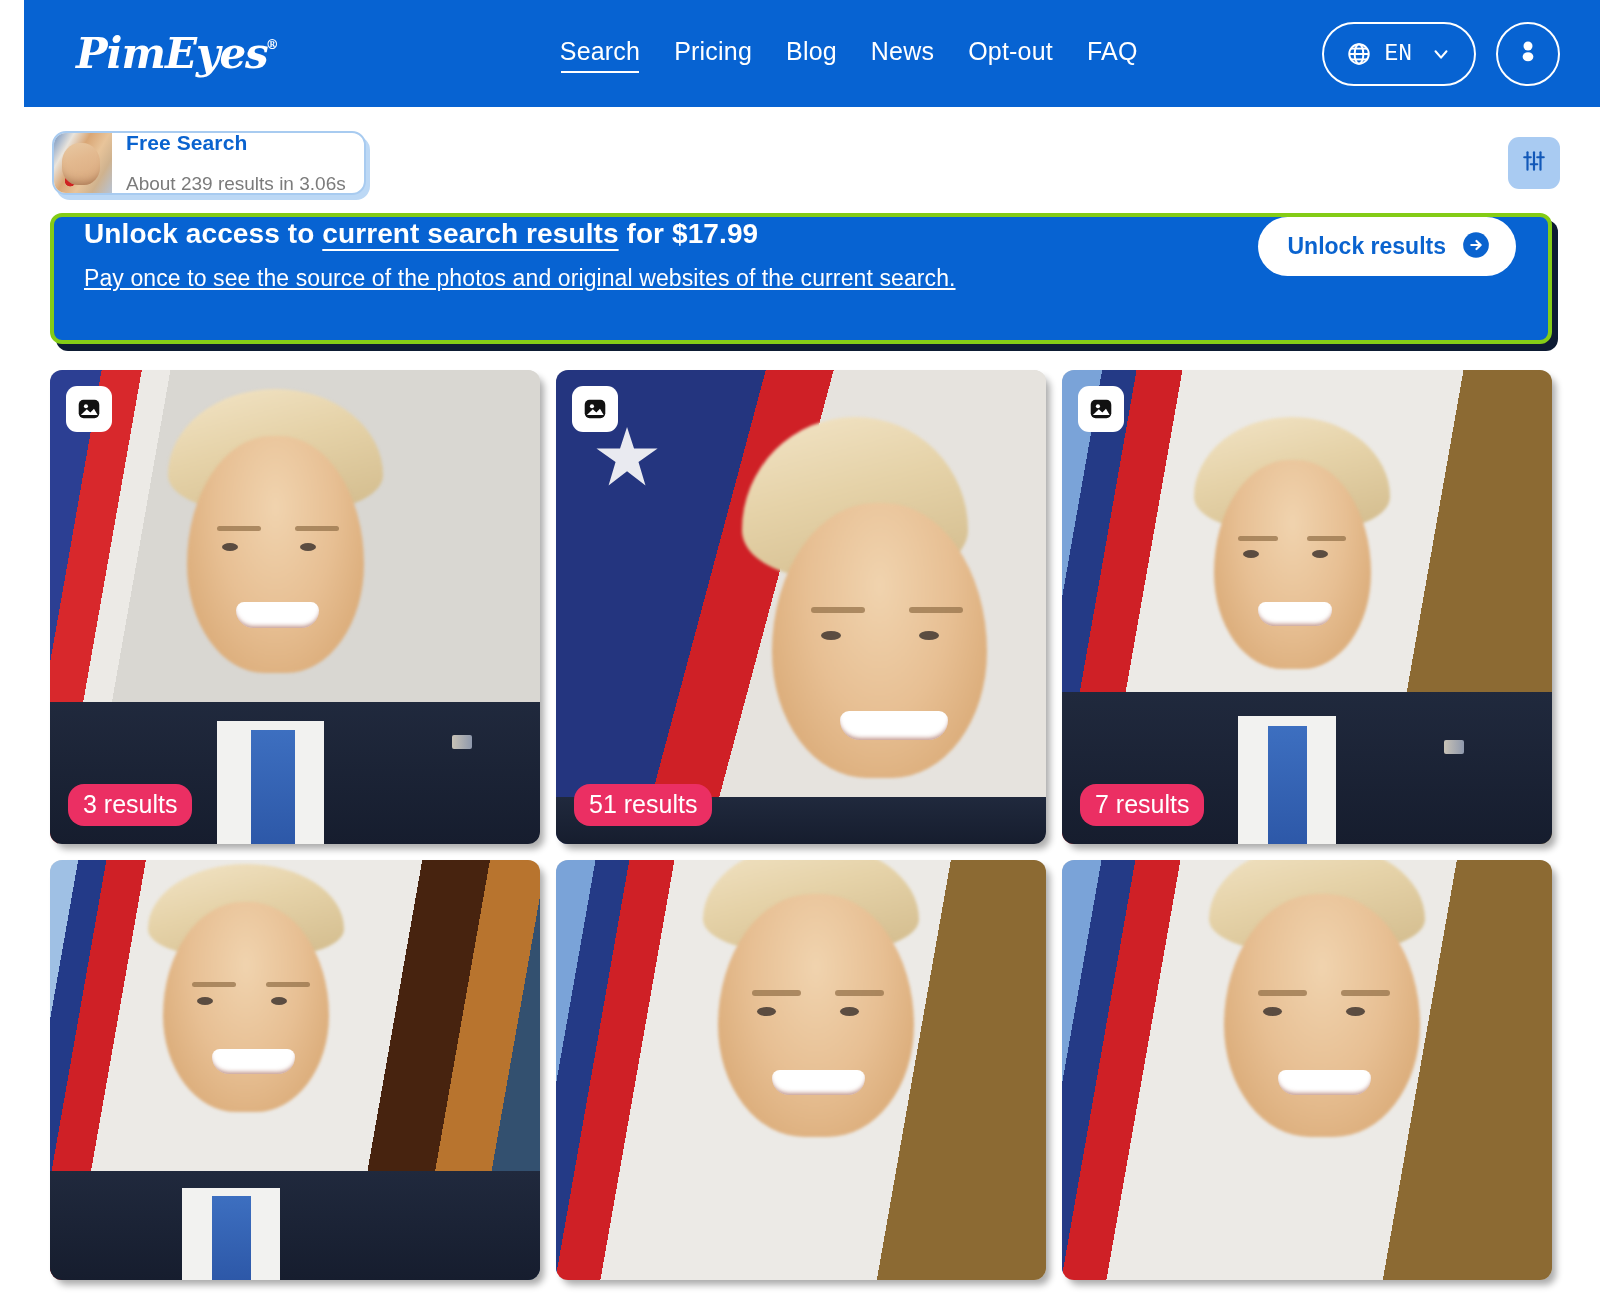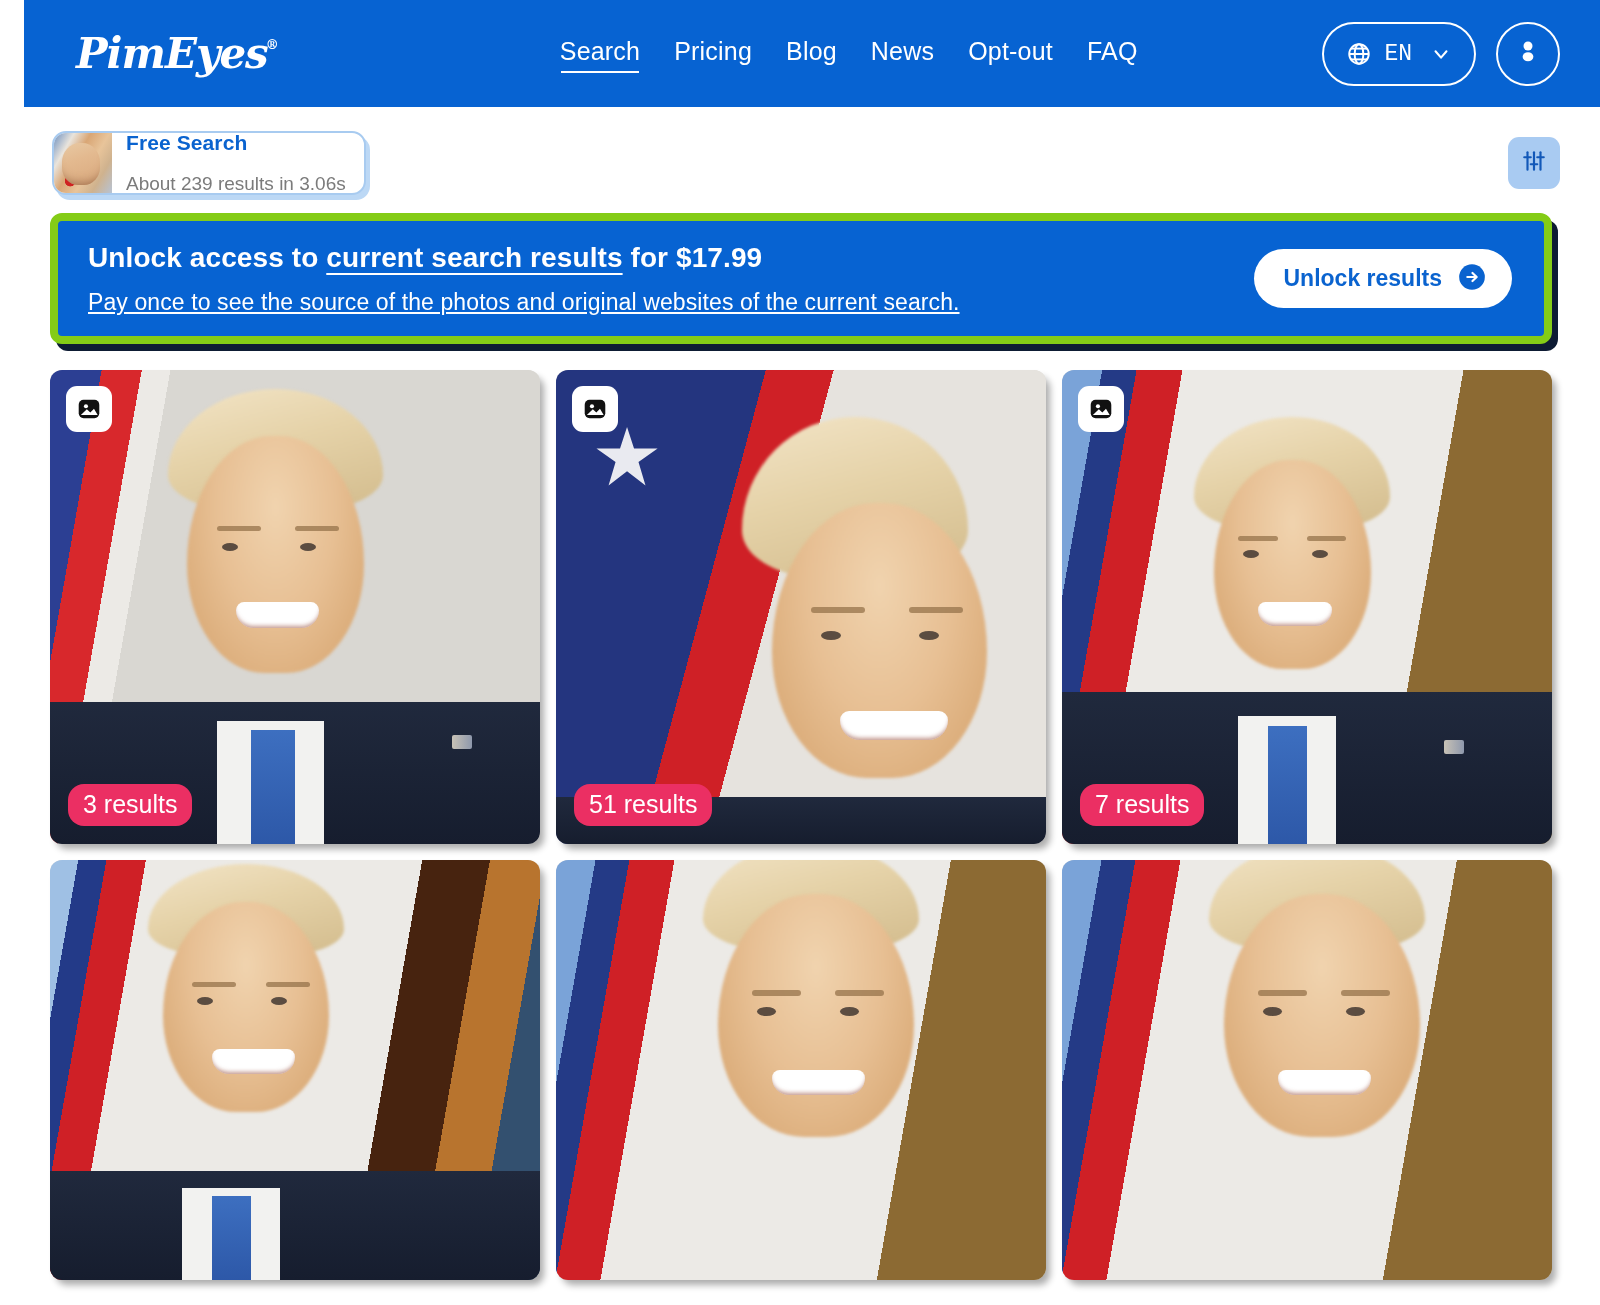--- a/index.html
+++ b/index.html
@@ -178,26 +178,26 @@
     align-items: center;
     justify-content: center;
     cursor: pointer;
     border: none;
   }
 
   
   .banner-wrap { padding: 16px 48px 0 50px; }
   .banner {
     background: #0763d2;
-    border: 8px solid #84cc16;
+    border: 4px solid #84cc16;
     border-radius: 12px;
     box-shadow: 6px 7px 0 0 #0d1b33;
     height: 131px;
     display: flex;
-    align-items: center;
+    align-items: flex-start;
     padding: 0 28px 0 30px;
   }
   .banner-text { flex: 1; }
   .banner-h {
     color: #ffffff;
     font-size: 28px;
     font-weight: bold;
     letter-spacing: .1px;
     line-height: 1.2;
   }

